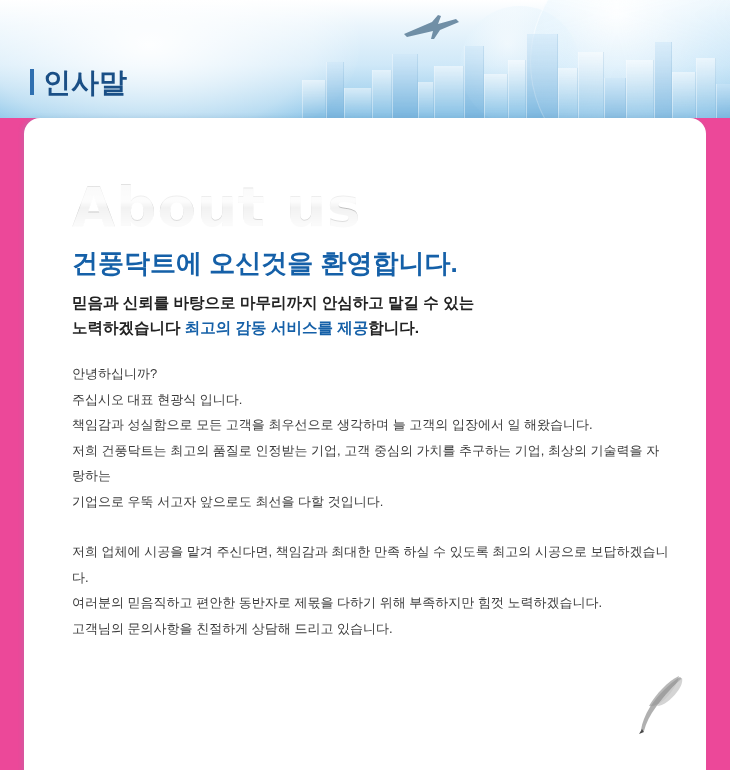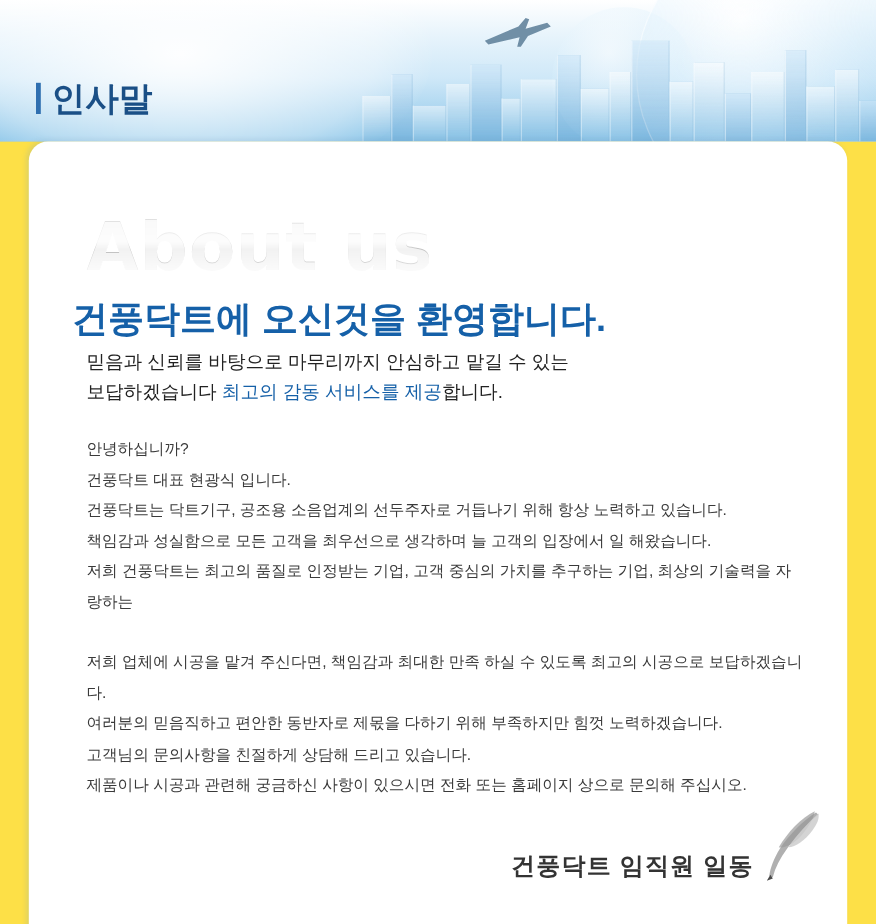--- a/index.html
+++ b/index.html
@@ -11,21 +11,21 @@
     height: 770px;
     background: #ffffff;
     font-family: "Liberation Sans", sans-serif;
     overflow: hidden;
   }
 
   .page {
     position: relative;
     width: 730px;
     height: 770px;
-    background: #fde047;
+    background: #ec4899;
     overflow: hidden;
   }
 
   
   .banner {
     position: absolute;
     left: 0; top: 0;
     width: 730px;
     height: 118px;
     background: linear-gradient(to bottom, #ffffff 0%, #eaf5fc 22%, #cfe8f8 55%, #a8d4ef 80%, #8cc6e9 100%);
@@ -123,32 +123,32 @@
     background-clip: text;
     color: transparent;
     -webkit-text-fill-color: transparent;
     text-shadow: 0 1px 0 rgba(255,255,255,0.8);
     font-family: "DejaVu Sans", sans-serif;
   }
 
   
   .headline {
     position: absolute;
-    left: 36px;
+    left: 48px;
     top: 128px;
-    font-size: 30px;
+    font-size: 26px;
     font-weight: bold;
     color: #1560a8;
   }
   .subhead {
     position: absolute;
     left: 48px;
     top: 172px;
     font-size: 15.5px;
-    font-weight: normal;
+    font-weight: bold;
     color: #222222;
     line-height: 25px;
   }
   .subhead .hl {
     color: #1560a8;
   }
 
   
   .body-text {
     position: absolute;
@@ -228,37 +228,35 @@
   </div>
 
   <div class="card">
 
     <div class="wordmark">About us</div>
 
     <div class="headline">건풍닥트에 오신것을 환영합니다.</div>
 
     <div class="subhead">
       <div>믿음과 신뢰를 바탕으로 마무리까지 안심하고 맡길 수 있는</div>
-      <div><span>보답하겠습니다 </span><span class="hl">최고의 감동 서비스를 제공</span><span>합니다.</span></div>
+      <div><span>노력하겠습니다 </span><span class="hl">최고의 감동 서비스를 제공</span><span>합니다.</span></div>
     </div>
 
     <div class="body-text">
       <p>안녕하십니까?</p>
-      <p>건풍닥트 대표 현광식 입니다.</p>
-      <p>건풍닥트는 닥트기구, 공조용 소음업계의 선두주자로 거듭나기 위해 항상 노력하고 있습니다.</p>
+      <p>주십시오 대표 현광식 입니다.</p>
       <p>책임감과 성실함으로 모든 고객을 최우선으로 생각하며 늘 고객의 입장에서 일 해왔습니다.</p>
       <p>저희 건풍닥트는 최고의 품질로 인정받는 기업, 고객 중심의 가치를 추구하는 기업, 최상의 기술력을 자랑하는</p>
+      <p>기업으로  우뚝 서고자 앞으로도 최선을 다할 것입니다.</p>
       <div class="gap"></div>
       <p>저희 업체에 시공을 맡겨 주신다면, 책임감과 최대한 만족 하실 수 있도록 최고의 시공으로 보답하겠습니다.</p>
       <p>여러분의 믿음직하고 편안한 동반자로 제몫을 다하기 위해 부족하지만 힘껏 노력하겠습니다.</p>
       <p>고객님의 문의사항을 친절하게 상담해 드리고 있습니다.</p>
-      <p>제품이나 시공과 관련해 궁금하신 사항이 있으시면 전화 또는 홈페이지 상으로 문의해 주십시오.</p>
-    </div>
-
-    <div class="signature">건풍닥트 임직원 일동</div>
+    </div>
+
 
     <svg class="quill" viewBox="0 0 58 62">
       <g>
         <path d="M50 4 C40 10 28 22 20 34 C15 42 12 50 11 57 L14 58 C16 50 20 42 26 34 C34 23 44 12 52 6 Z" fill="#6f6f6f" opacity="0.55"></path>
         <path d="M49 3 C38 8 26 21 19 33 C24 34 32 30 38 23 C44 16 48 9 49 3 Z" fill="#9a9a9a" opacity="0.7"></path>
         <path d="M52 5 C44 12 34 23 27 33 C33 33 41 27 47 19 C51 14 53 9 52 5 Z" fill="#cccccc" opacity="0.85"></path>
         <path d="M12 56 L9 61 L14 59 Z" fill="#4a4a4a"></path>
       </g>
     </svg>
 

